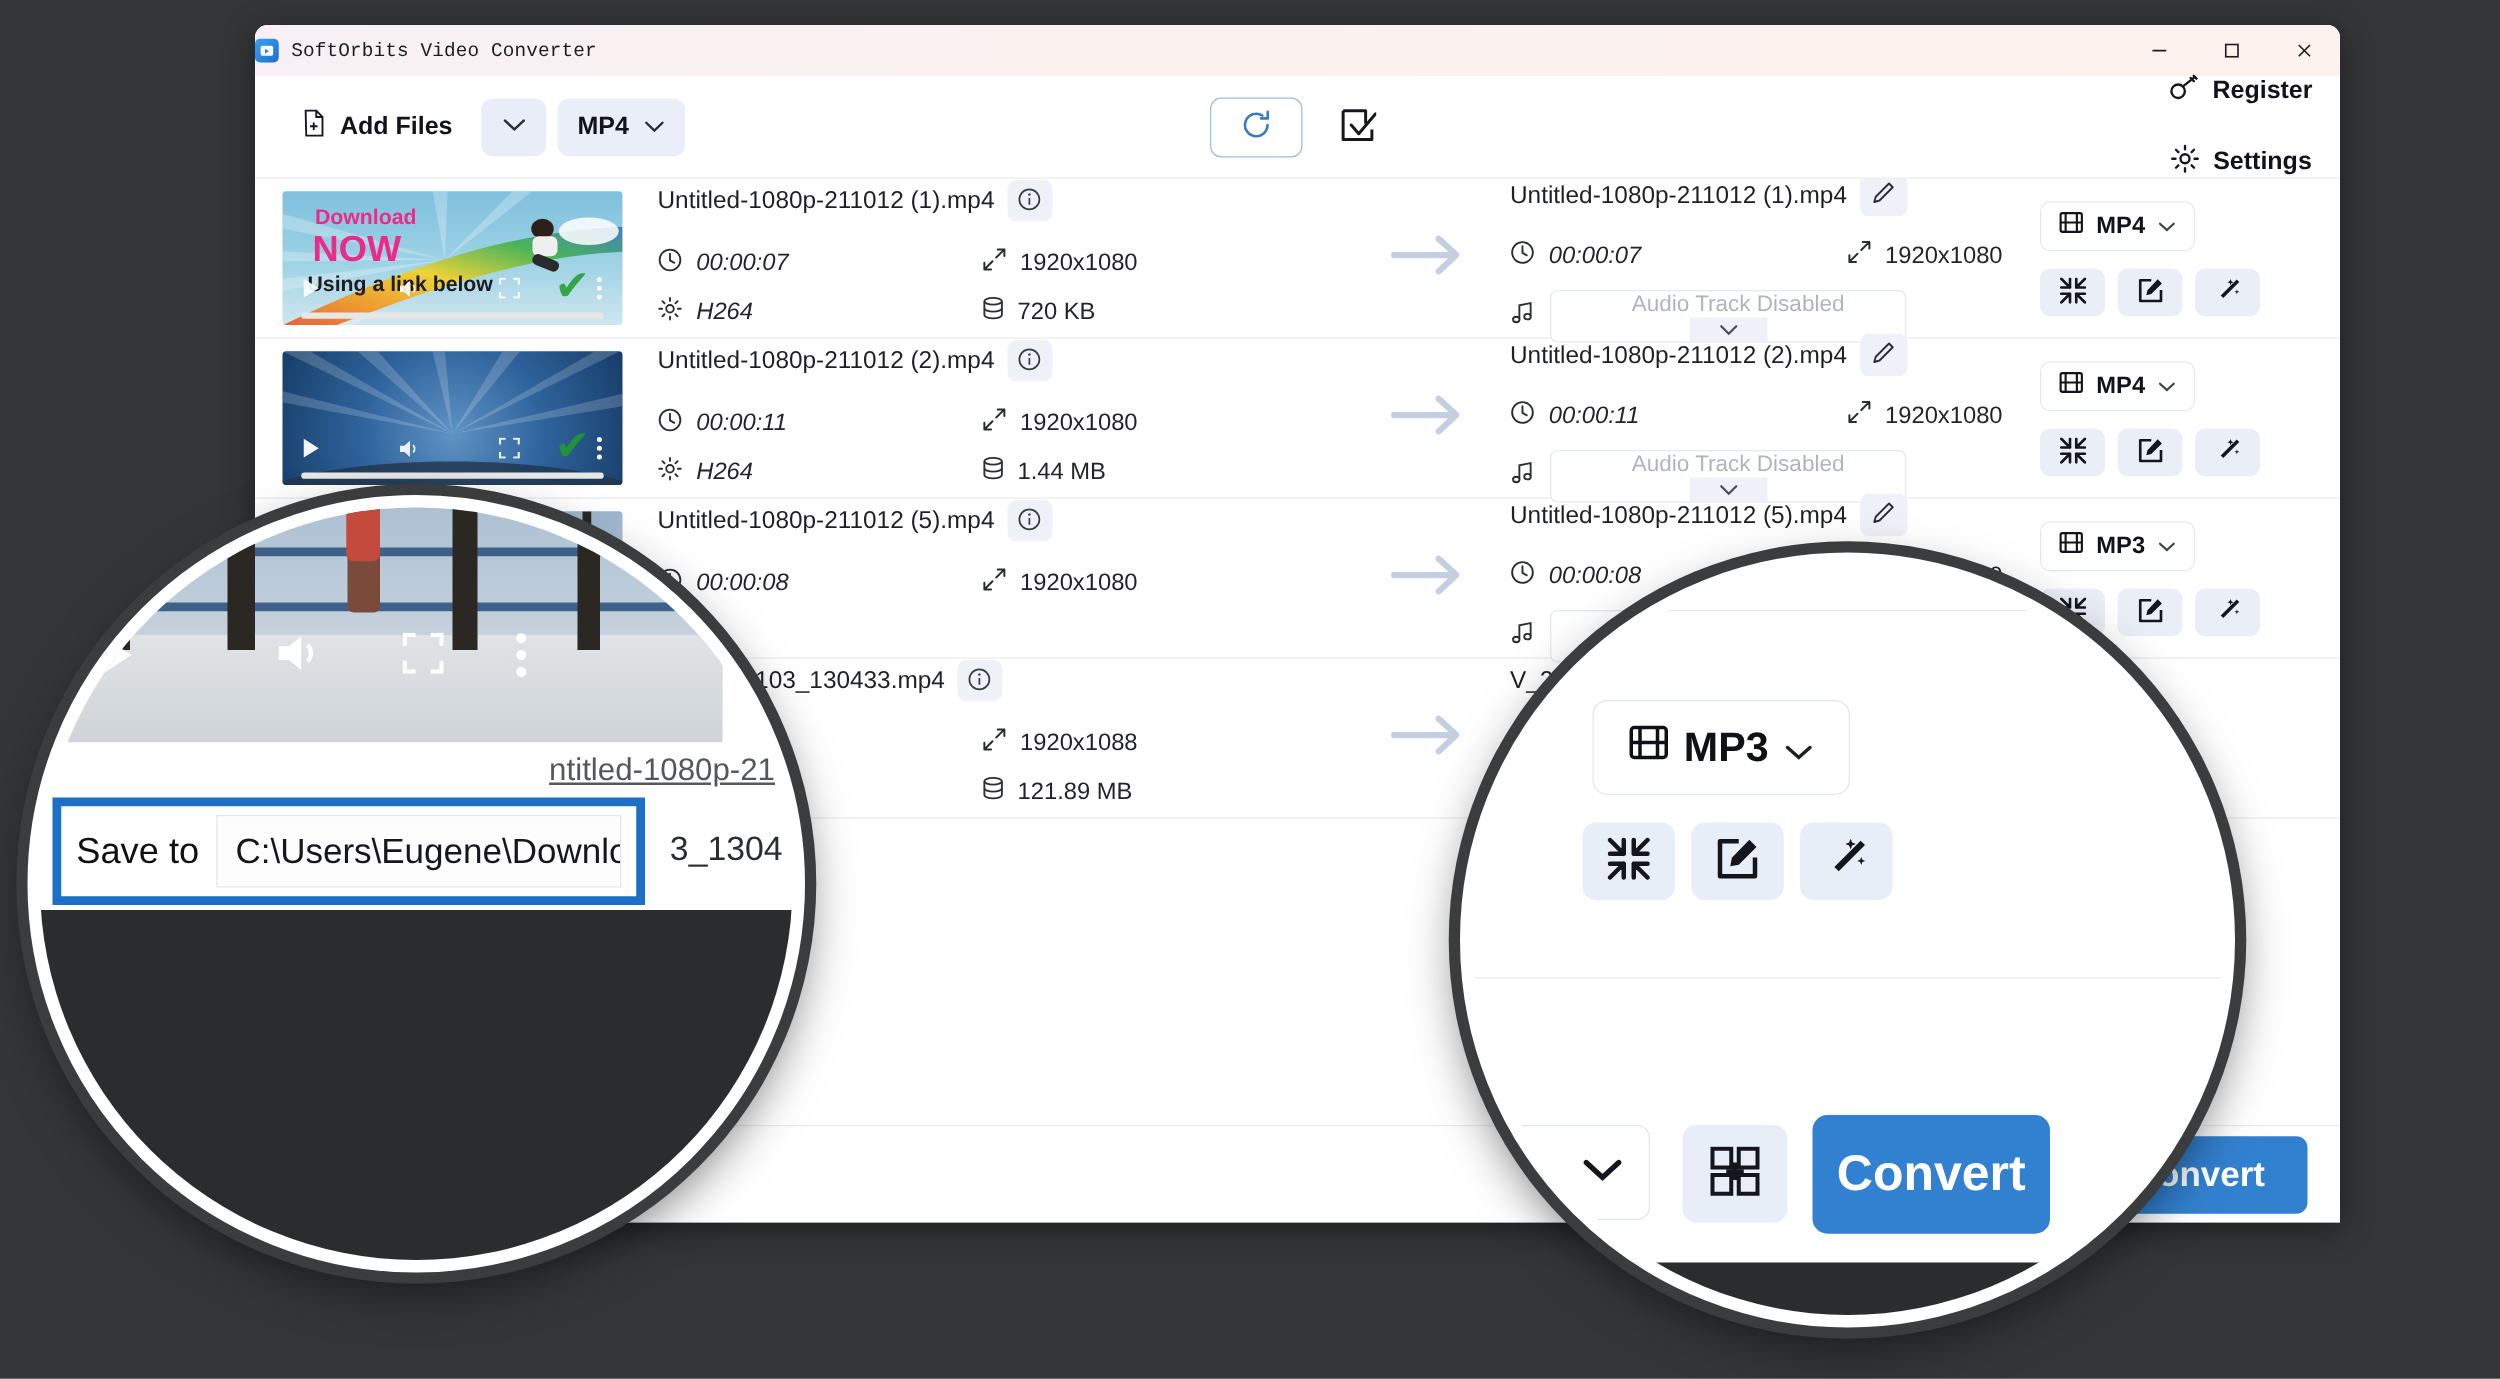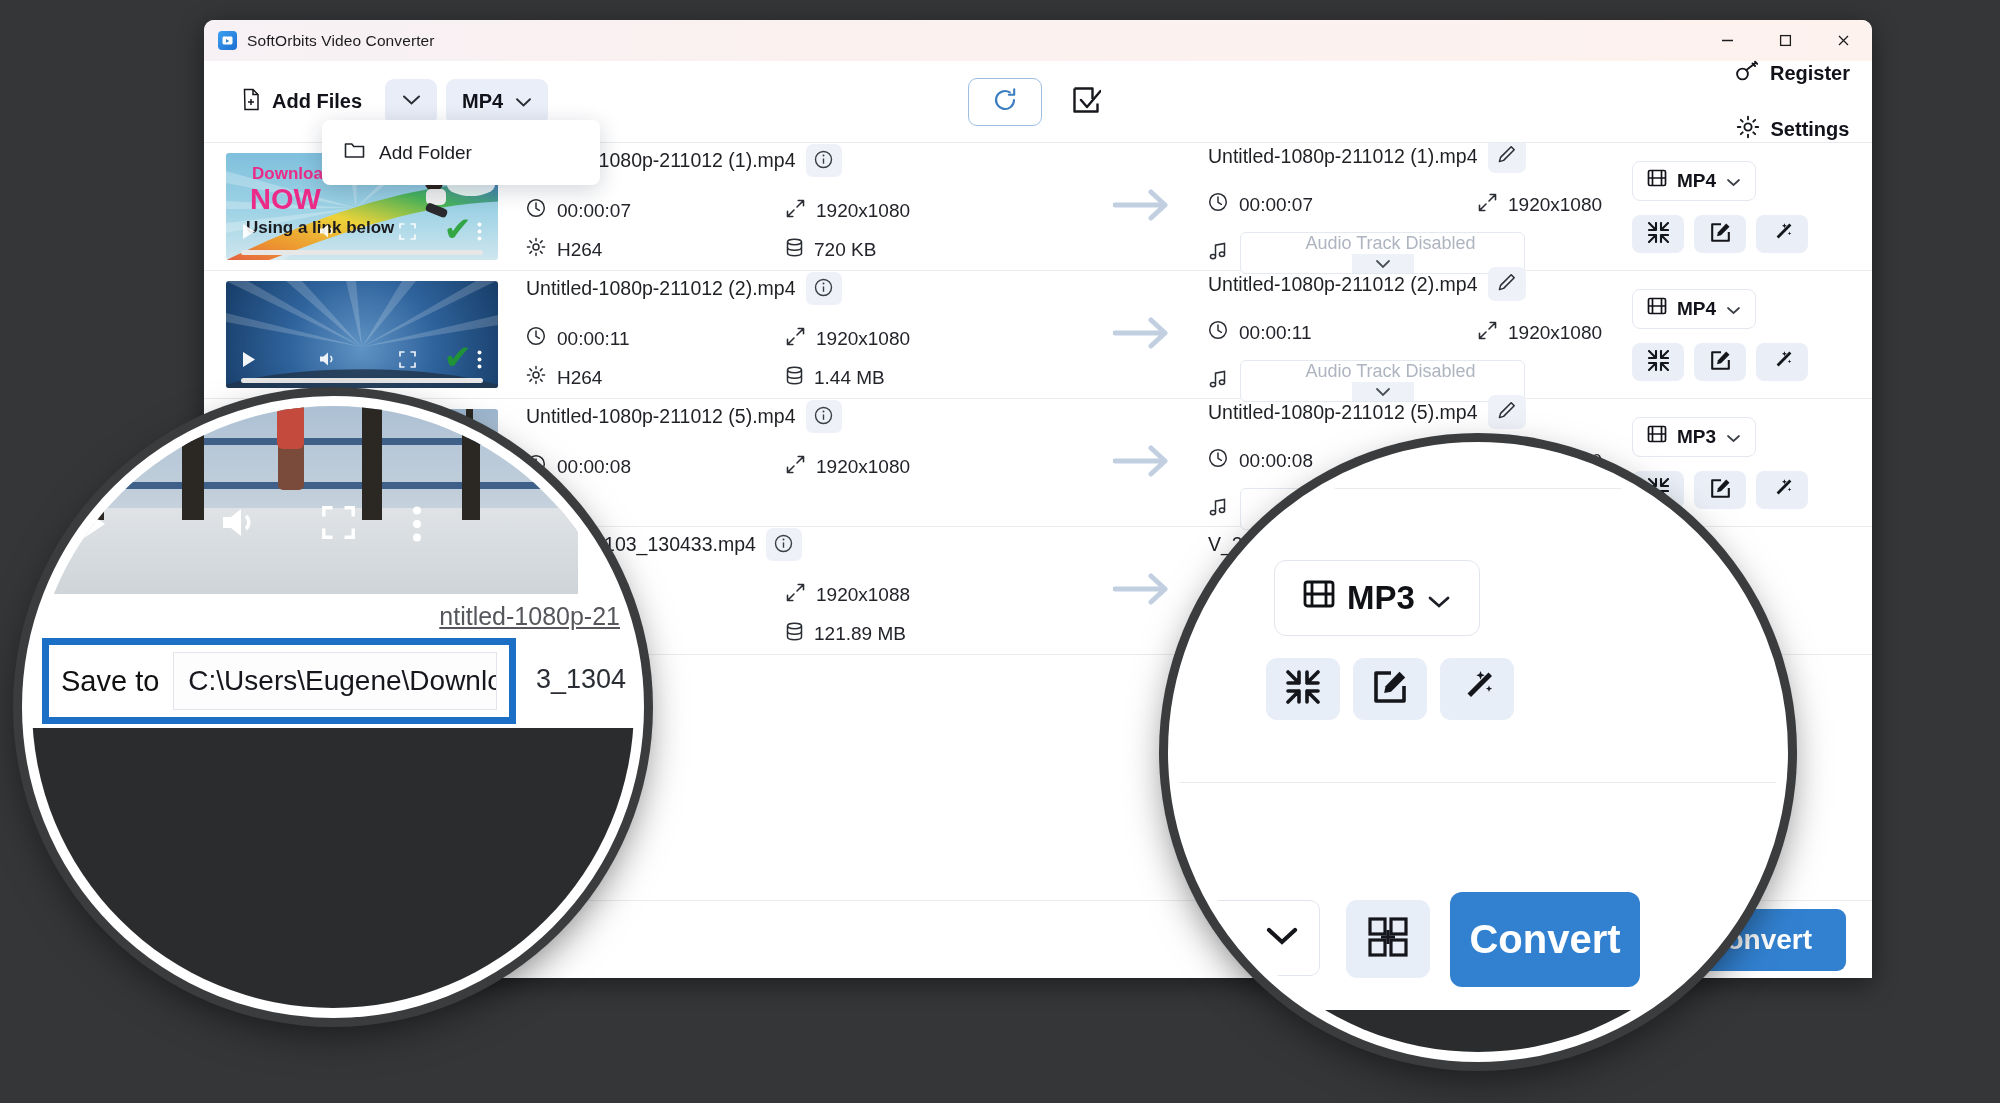--- a/index.html
+++ b/index.html
@@ -12,21 +12,21 @@
 
   
   #app-window{
     position:absolute; left:204px; top:20px; width:1668px; height:958px;
     background:#ffffff; border-radius:10px 10px 0 0;
     box-shadow:0 6px 26px rgba(0,0,0,.45);
     overflow:hidden;
   }
   #titlebar{
     height:41px; background:linear-gradient(90deg,#f7f1f5 0%,#fbf1ee 45%,#fdf2ee 100%);
-    display:flex; align-items:center; padding-left:14px; position:relative;
+    display:flex; align-items:center; position:relative;font-family:Liberation Mono, monospace;
   }
   #titlebar .app-icon{
     width:19px;height:19px;border-radius:4px;
     background:linear-gradient(135deg,#3da0f0,#1b6fd0);
     display:flex;align-items:center;justify-content:center;margin-right:10px;
     flex:0 0 auto;
   }
   #titlebar .app-icon svg{display:block;}
   #titlebar .title{font-size:15.5px;color:#1c1c1e;letter-spacing:.1px;}
   .win-btns{position:absolute; right:0; top:0; height:41px; display:flex;}
@@ -105,21 +105,21 @@
 
   .src-info{flex:0 0 580px; padding-left:28px;}
   .src-top{display:flex;align-items:center;gap:10px;margin-bottom:14px;}
   .fname{font-size:19.5px;color:#1e2024;white-space:nowrap;}
   .info-btn{
     width:36px;height:33px;border-radius:7px;background:#eef2f8;border:none;cursor:pointer;
     display:flex;align-items:center;justify-content:center;
   }
   .meta-grid{display:flex;flex-wrap:wrap;}
   .meta{display:flex;align-items:center;gap:11px;font-size:19px;color:#22242a;height:39px;}
-  .meta.c1{width:260px;}
+  .meta.c1{width:260px;font-style:italic;}
   .meta.c2{width:260px;}
   .arrow-col{flex:0 0 130px;display:flex;align-items:center;justify-content:center;}
   .dst-info{flex:1 1 auto;}
   .dst-top{display:flex;align-items:center;gap:10px;margin-bottom:12px;}
   .edit-btn{
     width:38px;height:34px;border-radius:7px;background:#eef2f8;border:none;cursor:pointer;
     display:flex;align-items:center;justify-content:center;
   }
   .dst-meta{display:flex;align-items:center;margin-bottom:8px;}
   .dst-meta .meta.c1{width:270px;}
@@ -963,28 +963,20 @@
               <rect x="15.5" y="15.5" width="10" height="10" fill="none" stroke="#14161c" stroke-width="2.2"></rect>
               <path d="M9 13.5h9M13.5 9v9" stroke="#14161c" stroke-width="2.2"></path>
             </svg></span>
       </button>
       <button class="btn-convert">
         <span>Convert</span>
       </button>
     </div>
   </div>
 
-  <div id="add-folder-menu" style="left:118px;top:100px;">
-    <span>
-      <svg width="21" height="19" viewBox="0 0 21 19">
-          <path d="M1.5 16V3h6.3l2 2.5h9.7V16z" fill="none" stroke="#22252c" stroke-width="1.6" stroke-linejoin="round"></path>
-        </svg>
-    </span>
-    <span class="mi-label">Add Folder</span>
-  </div>
 </div>
 
 <div class="lens" id="lens-left">
   <div class="lens-inner">
     <div class="vid">
       <div class="snowground"></div>
       <div class="fence" style="top:96px;"></div>
       <div class="fence2" style="top:140px;"></div>
       <div class="tree" style="left:52px;width:20px;"></div>
       <div class="tree" style="left:150px;width:22px;"></div>

